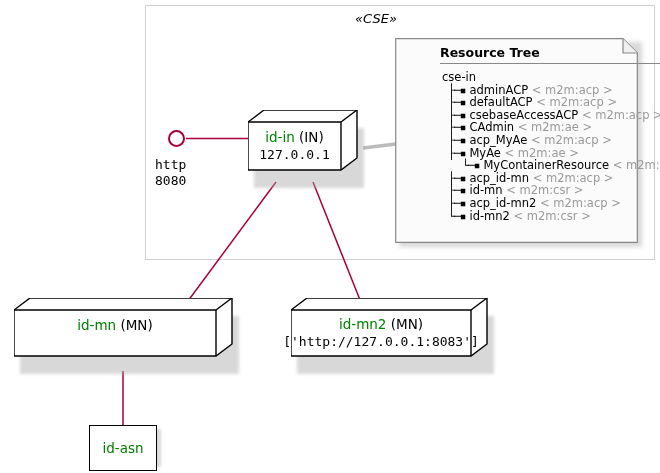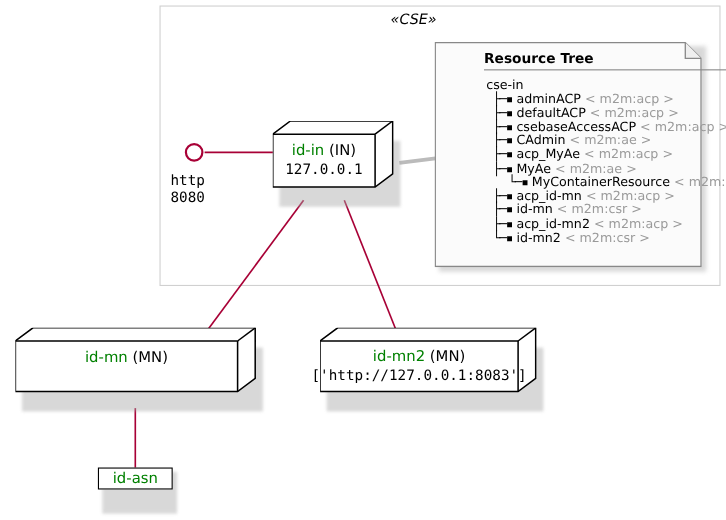--- a/index.html
+++ b/index.html
@@ -38,21 +38,21 @@
   }
   .nodeline1{font-size:13.5px;line-height:17px;white-space:nowrap;color:#000;}
   .nodeline1 .nm{color:#008000;}
   .nodeline2{
     font-family:"DejaVu Sans Mono", monospace;
     font-size:13px;line-height:17px;white-space:nowrap;color:#000;
   }
 
   
   #node-asn{
-    position:absolute;left:89px;top:425px;width:68px;height:20px;
+    position:absolute;left:89px;top:425px;width:68px;height:46px;
     border:1.6px solid #000;background:#FFF;box-sizing:border-box;
     display:flex;align-items:center;justify-content:center;z-index:2;
   }
   #node-asn-shadow{
     position:absolute;left:93px;top:429px;width:68px;height:38px;
     background:#AAA;opacity:.45;filter:blur(1.5px);z-index:0;
   }
   #node-asn .nm{color:#008000;font-size:13.5px;}
 
   

